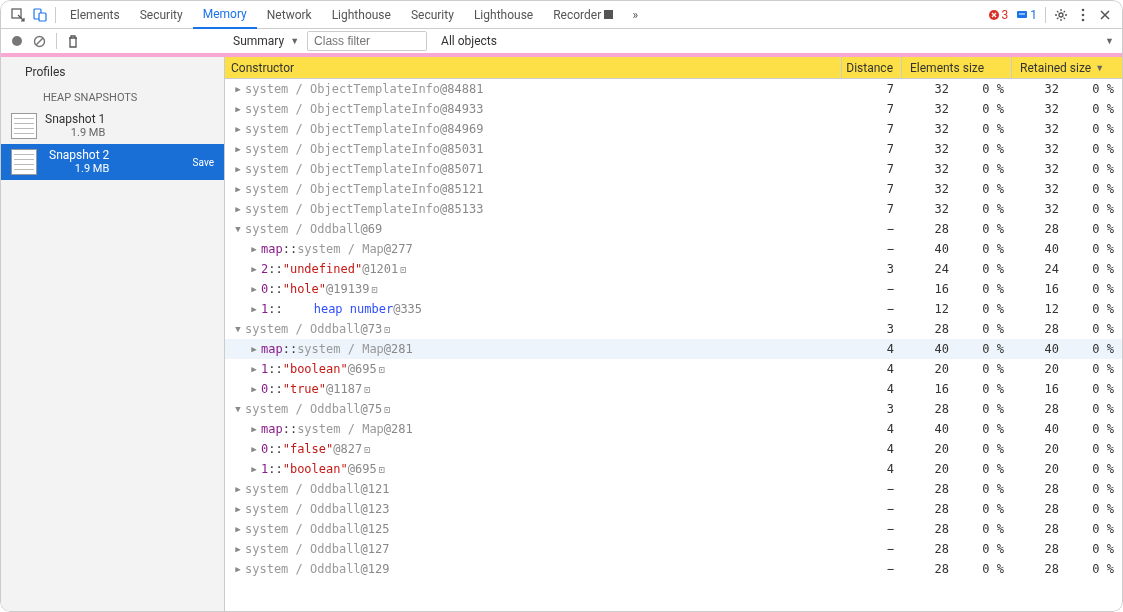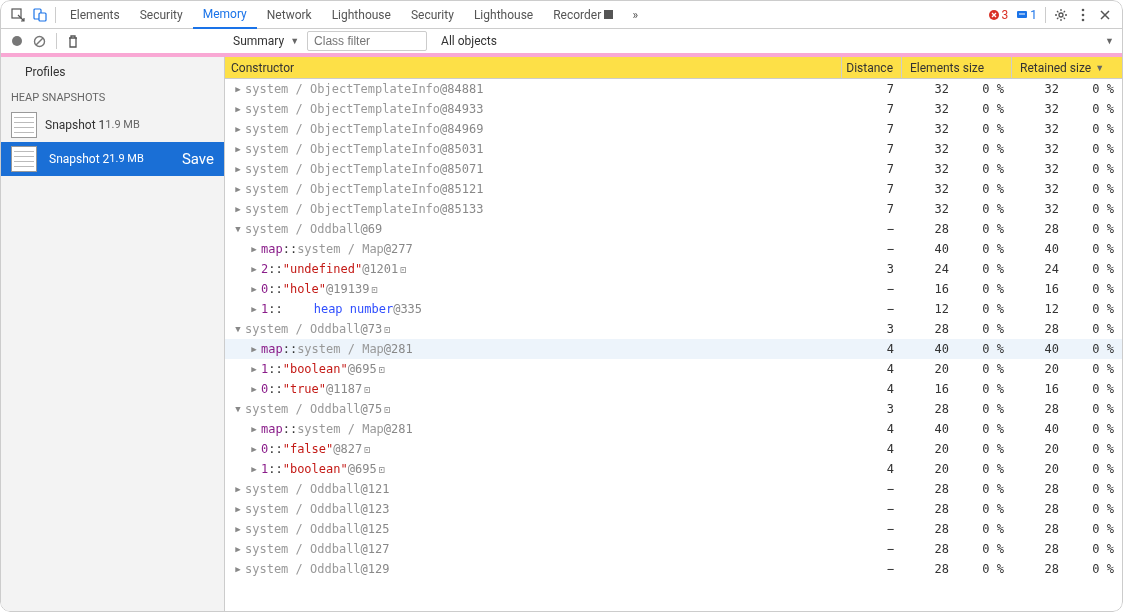--- a/index.html
+++ b/index.html
@@ -17,27 +17,27 @@
 .badge svg, .ico svg { display: block; }
 .toolbar { display: flex; align-items: center; height: 28px; border-bottom: 4px solid #f9a8d4; }
 .toolbar .left { width: 224px; display: flex; align-items: center; gap: 10px; padding: 0 10px; }
 .toolbar .left .sep { width: 1px; height: 16px; background: #ccc; }
 .select { display: flex; align-items: center; padding: 0 8px; height: 20px; gap: 6px; color: #333; }
 .select .tri { font-size: 9px; color: #666; }
 .filter { border: 1px solid #ccc; height: 20px; padding: 0 6px; font-size: 12px; width: 120px; border-radius: 2px; margin-right: 6px; }
 .body { flex: 1; display: flex; overflow: hidden; }
 .sidebar { width: 224px; border-right: 1px solid #ccc; background: #f3f3f3; display: flex; flex-direction: column; }
 .side-title { padding: 8px 24px; color: #333; }
-.side-sub { padding: 4px 10px; color: #666; font-size: 11px; }
+.side-sub { padding: 4px 2px; color: #666; font-size: 11px; margin-left: 40px; }
 .snap { display: flex; align-items: center; padding: 4px 10px; gap: 8px; cursor: pointer; }
 .snap.selected { background: #1a6fd6; color: #fff; gap: 12px; }
 .snap .thumb { width: 26px; height: 26px; background: #fff; border: 1px solid #999; display: flex; flex-direction: column; justify-content: space-around; padding: 2px; }
 .snap .thumb .l { height: 1px; background: #bbb; }
-.snap .meta { display: flex; flex-direction: row; line-height: 14px; text-align: right; }
-.snap .save { margin-left: auto; font-size: 15px; color: #fff; }
+.snap .meta { display: flex; flex-direction: column; line-height: 14px; text-align: right; }
+.snap .save { margin-left: auto; font-size: 10px; color: #fff; }
 .main { flex: 1; display: flex; flex-direction: column; overflow: hidden; }
 .headrow { display: flex; height: 22px; border-bottom: 1px solid #ccc; background: #fde047; font-size: 12px; color: #333; }
 .headrow .c1 { flex: 1; padding: 0 6px; display: flex; align-items: center; border-right: 1px solid #ccc; }
 .headrow .cn { width: 60px; text-align: right; padding: 0 8px; display: flex; align-items: center; justify-content: flex-end; border-right: 1px solid #ccc; }
 .headrow .cs { width: 110px; padding: 0 8px; display: flex; align-items: center; border-right: 1px solid #ccc; }
 .headrow .cr { width: 110px; padding: 0 8px; display: flex; align-items: center; }
 .headrow .sorticon { margin-left: 4px; font-size: 9px; color: #666; }
 .rows { flex: 1; overflow-y: auto; font-family: Menlo, Consolas, monospace; font-size: 12px; }
 .row { display: flex; height: 20px; align-items: center; }
 .row.hl { background: #edf4fb; }

